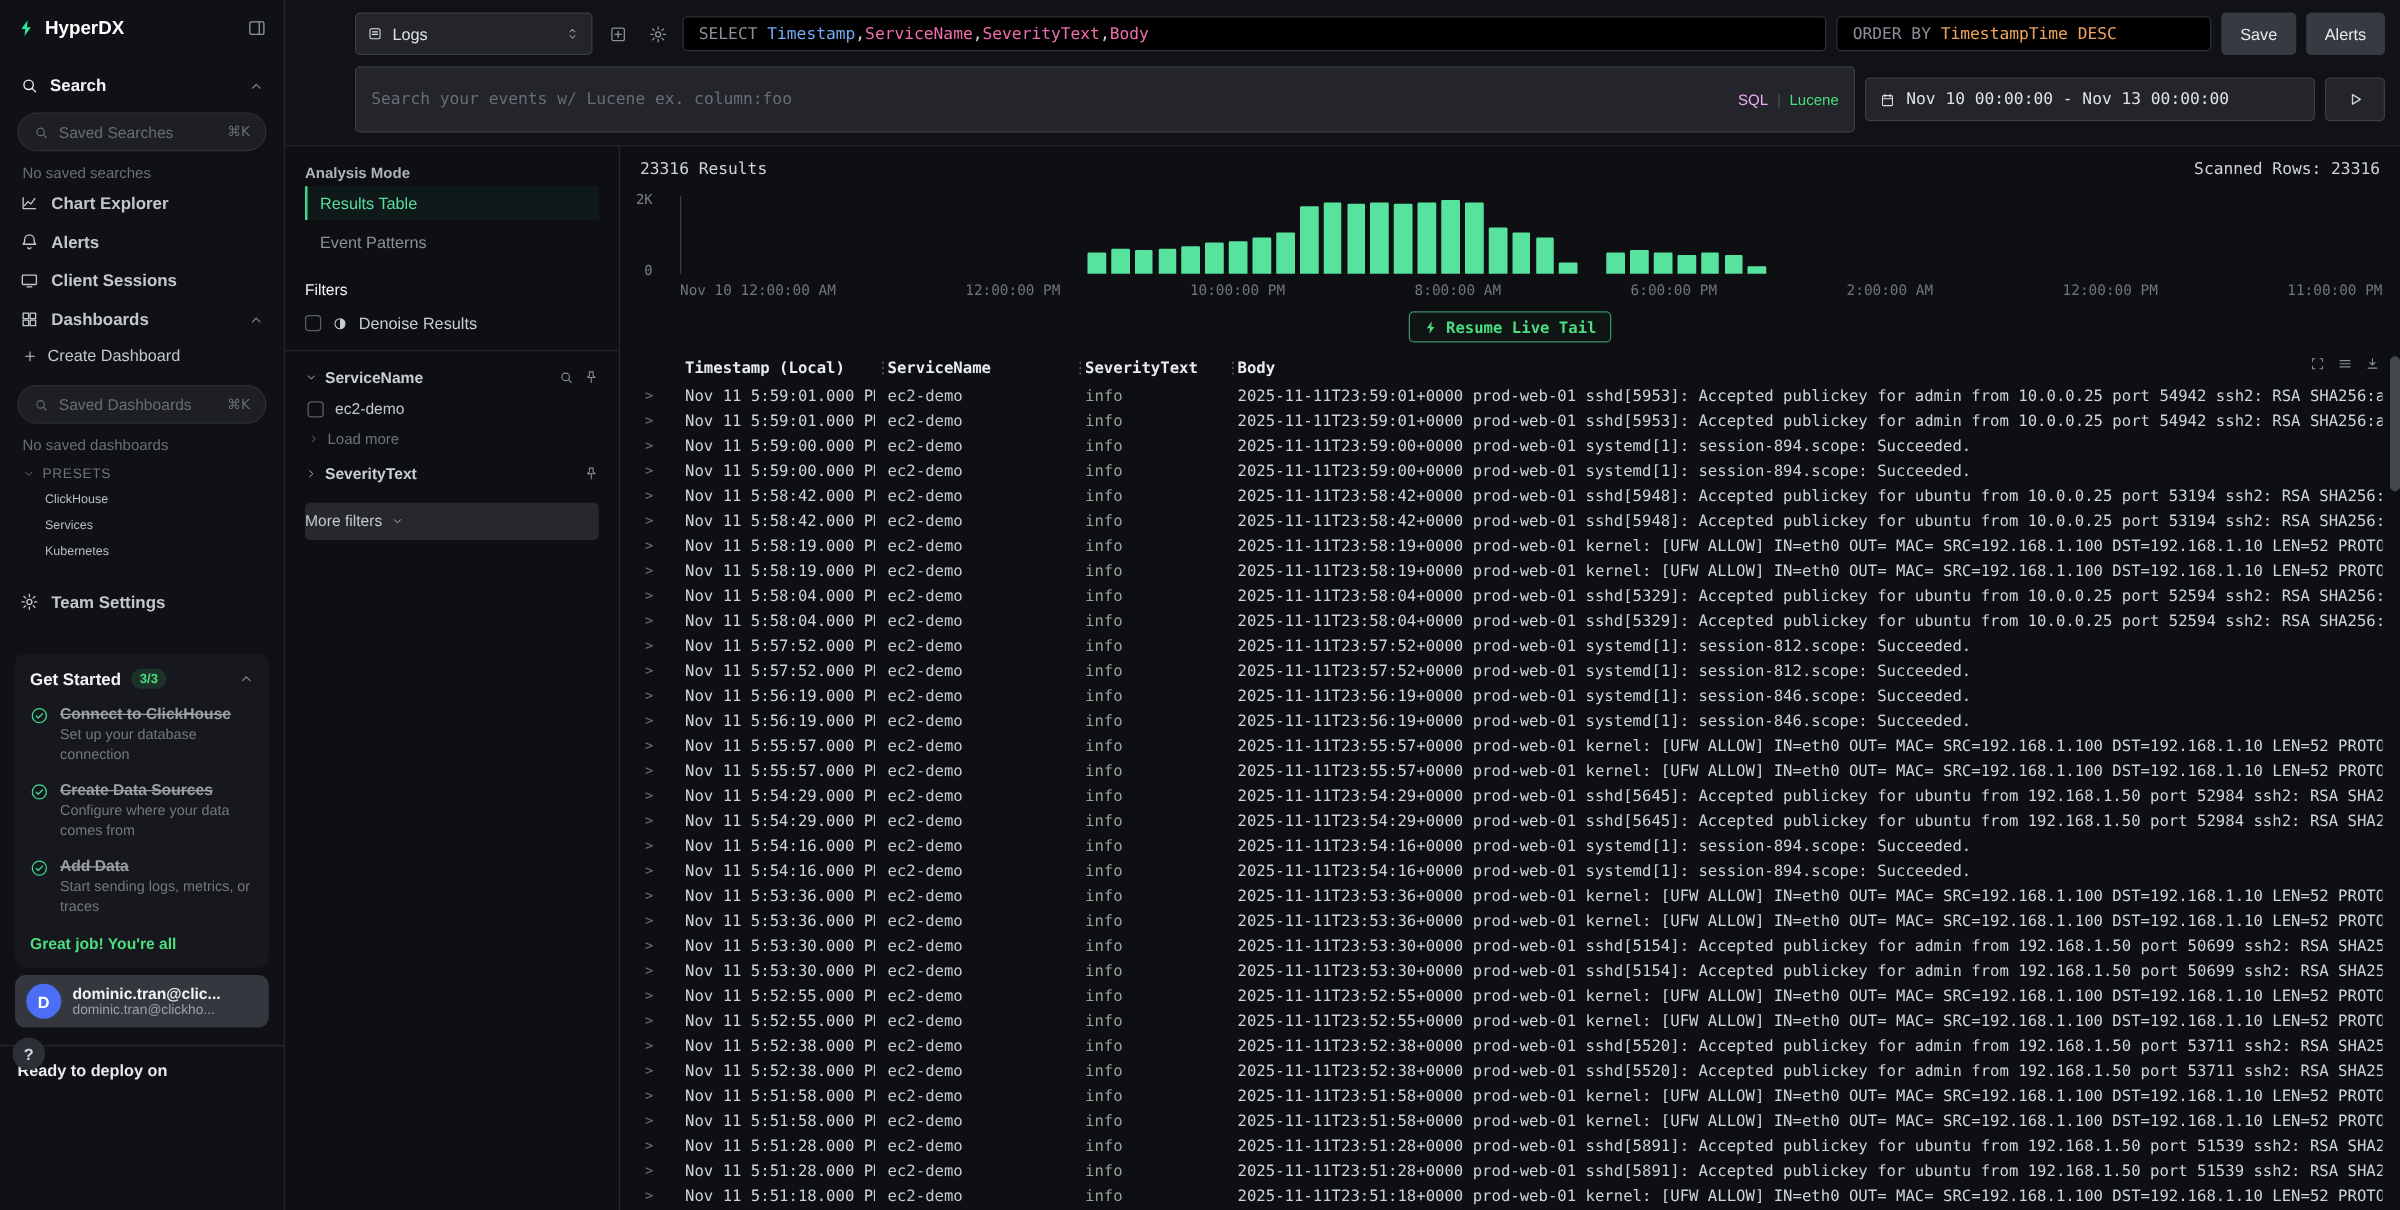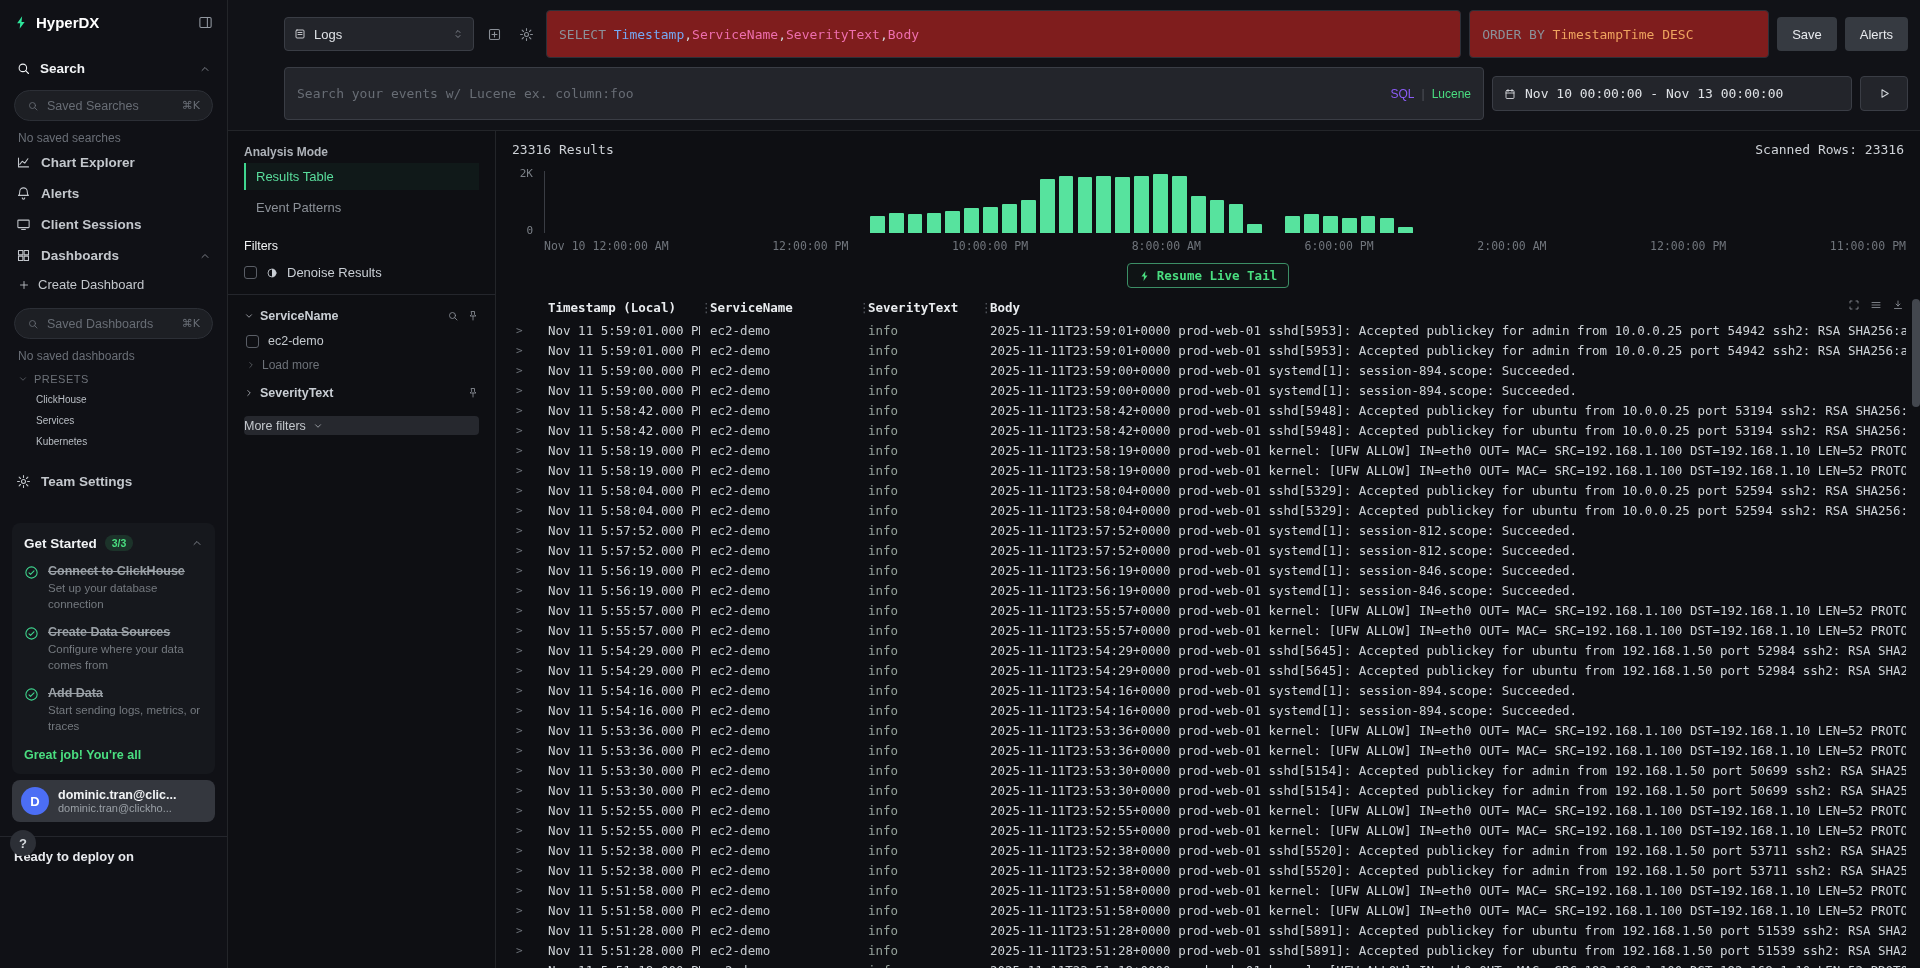--- a/index.html
+++ b/index.html
@@ -50,61 +50,61 @@
   .user-mail { color:#9aa0a6; font-size:11px; white-space:nowrap; overflow:hidden; }
   .side-foot { border-top:1px solid #24262c; margin:14px -12px 0 -12px; padding:12px 14px 0 14px; color:#e8eaee; font-weight:bold; font-size:13px; white-space:nowrap; }
 
   
   .main { flex:1; display:flex; flex-direction:column; min-width:0; }
   .topbar { background:#111217; border-bottom:1px solid #232529; padding:10px 12px; display:flex; flex-direction:column; gap:9px; }
   .trow1, .trow2 { display:flex; gap:8px; align-items:center;padding-left:44px; }
   .select-box { width:190px; height:34px; background:#23252b; border:1px solid #3a3d45; border-radius:4px; display:flex; align-items:center; gap:8px; padding:0 9px; color:#dfe2e6; font-size:13px; cursor:pointer; }
   .select-box .caret { margin-left:auto; color:#8a8f97; }
   .icon-btn { width:24px; height:24px; display:flex; align-items:center; justify-content:center; color:#8a8f97; cursor:pointer; border-radius:4px; }
-  .code-box { flex:1; height:48px; background:#7f1d1d; border:1px solid #2d3038; border-radius:4px; display:flex; align-items:center; padding:0 12px; font-size:13px; white-space:nowrap; overflow:hidden; cursor:text; }
+  .code-box { flex:1; height:28px; background:#000000; border:1px solid #2d3038; border-radius:4px; display:flex; align-items:center; padding:0 12px; font-size:13px; white-space:nowrap; overflow:hidden; cursor:text; }
   .orderby-box { flex:none; width:300px; }
   .tok-kw { color:#8b9099; }
   .tok-blue { color:#76a9f5; }
   .tok-pink { color:#ef6eae; }
   .tok-comma { color:#cfd3d8; }
   .tok-orange { color:#efa45f; }
   .gbtn { height:34px; padding:0 15px; background:#363a41; border:none; border-radius:4px; color:#e8eaee; font-size:13px; display:flex; align-items:center; cursor:pointer; font-family:inherit; }
   .search-box { flex:1; height:53px; background:#23252b; border:1px solid #3a3d45; border-radius:4px; display:flex; align-items:center; padding:0 12px; gap:10px; }
   .search-box input { flex:1; background:transparent; border:none; outline:none; color:#dfe2e6; font-size:13px; font-family:"DejaVu Sans Mono","Liberation Mono",monospace; }
   .search-box input::placeholder { color:#686d75; }
   .lang-toggle { display:flex; gap:7px; align-items:center; font-size:12px; cursor:pointer; }
-  .lang-sql { color:#8b5cf6; }
+  .lang-sql { color:#f0abfc; }
   .lang-div { color:#50545b; }
   .lang-lucene { color:#4ade80; }
   .date-box { width:360px; height:35px; background:#23252b; border:1px solid #3a3d45; border-radius:4px; display:flex; align-items:center; gap:9px; padding:0 11px; color:#dfe2e6; font-size:13px; cursor:pointer; }
   .run-btn { width:48px; height:35px; background:#23252b; border:1px solid #3a3d45; border-radius:4px; display:flex; align-items:center; justify-content:center; color:#cfd3d8; cursor:pointer; }
 
   .content { flex:1; display:flex; min-height:0; }
 
   
   .filters { width:268px; min-width:268px; border-right:1px solid #232529; padding:14px 16px; overflow:hidden; }
   .panel-label { color:#aeb3b9; font-size:12px; font-weight:bold; }
   .mode-item { display:flex; align-items:center; padding:6px 10px; margin-top:4px; border-left:2px solid transparent; color:#8b9097; font-size:13px; cursor:pointer; }
   .mode-item.active { border-left-color:#3fd68f; color:#59dd9c; background:rgba(63,214,143,0.05); }
   .filters-label { color:#f1f3f5; font-size:12.5px; font-weight:normal; margin-top:18px; }
   .chk { width:13px; height:13px; border:1px solid #5a5e66; border-radius:3px; flex:none; cursor:pointer; }
   .filter-row { display:flex; align-items:center; gap:9px; margin-top:12px; color:#c9ced4; font-size:13px; }
   .divider { border-top:1px solid #24262c; margin:14px -16px 0 -16px; }
   .facet-head { display:flex; align-items:center; gap:6px; margin-top:14px; color:#c9ced4; font-size:12.5px; font-weight:bold; cursor:pointer; }
   .facet-tools { margin-left:auto; display:flex; gap:8px; color:#8b9098; }
   .facet-opt { display:flex; align-items:center; gap:9px; margin-top:11px; padding-left:2px; color:#c3c8cd; font-size:12.5px; }
   .load-more { display:flex; align-items:center; gap:6px; margin-top:10px; color:#6d7279; font-size:12px; cursor:pointer; padding-left:2px; }
-  .more-filters { margin-top:16px; height:19px; background:#26282e; border-radius:4px; display:flex; align-items:center; justify-content:flex-start; gap:7px; color:#c4c8cd; font-size:12.5px; cursor:pointer; }
+  .more-filters { margin-top:16px; height:30px; background:#26282e; border-radius:4px; display:flex; align-items:center; justify-content:flex-start; gap:7px; color:#c4c8cd; font-size:12.5px; cursor:pointer; }
 
   
   .results { flex:1; min-width:0; padding:9px 14px 0 14px; display:flex; flex-direction:column; position:relative; font-family:"DejaVu Sans Mono","Liberation Mono",monospace; }
   .res-head { display:flex; justify-content:space-between; color:#cfd3d8; font-size:13px; padding:2px 2px 0 2px; }
   .chart-wrap { display:flex; gap:6px; margin-top:14px; height:62px; }
   .y-axis { width:28px; position:relative; color:#7b8087; font-size:11px; text-align:right; }
-  .y-axis .yt { position:absolute; right:5px; }
+  .y-axis .yt { position:absolute; right:16px; }
   .y-axis .yt.top { top:-4px; } .y-axis .yt.bot { bottom:-4px; }
   .plot { flex:1; border-left:1px solid #3a3d44; display:flex; align-items:flex-end; padding-left:2px; }
   .slot { flex:1; height:100%; display:flex; align-items:flex-end; justify-content:center; }
   .bar { width:78%; background:#57e39e; border-radius:1px 1px 0 0; min-height:2px; }
   .x-labels { display:flex; justify-content:space-between; color:#70757c; font-size:11.5px; margin:6px 0 0 34px; }
   .livetail-row { display:flex; justify-content:center; margin:10px 0 4px 0; }
   .livetail { display:flex; align-items:center; gap:6px; color:#4ade80; border:1px solid #39including7; border:1px solid #3c8f66; background:rgba(20,35,28,0.25); border-radius:4px; padding:4px 11px; font-size:12.5px; font-weight:bold; cursor:pointer; }
 
   .tbl { flex:1; min-height:0; margin-top:4px; position:relative; }
   .thead { display:grid; grid-template-columns:28px 162px 158px 122px 1fr; color:#e9ecef; font-weight:bold; font-size:12.5px; position:relative; padding:4px 0 6px 0; }

